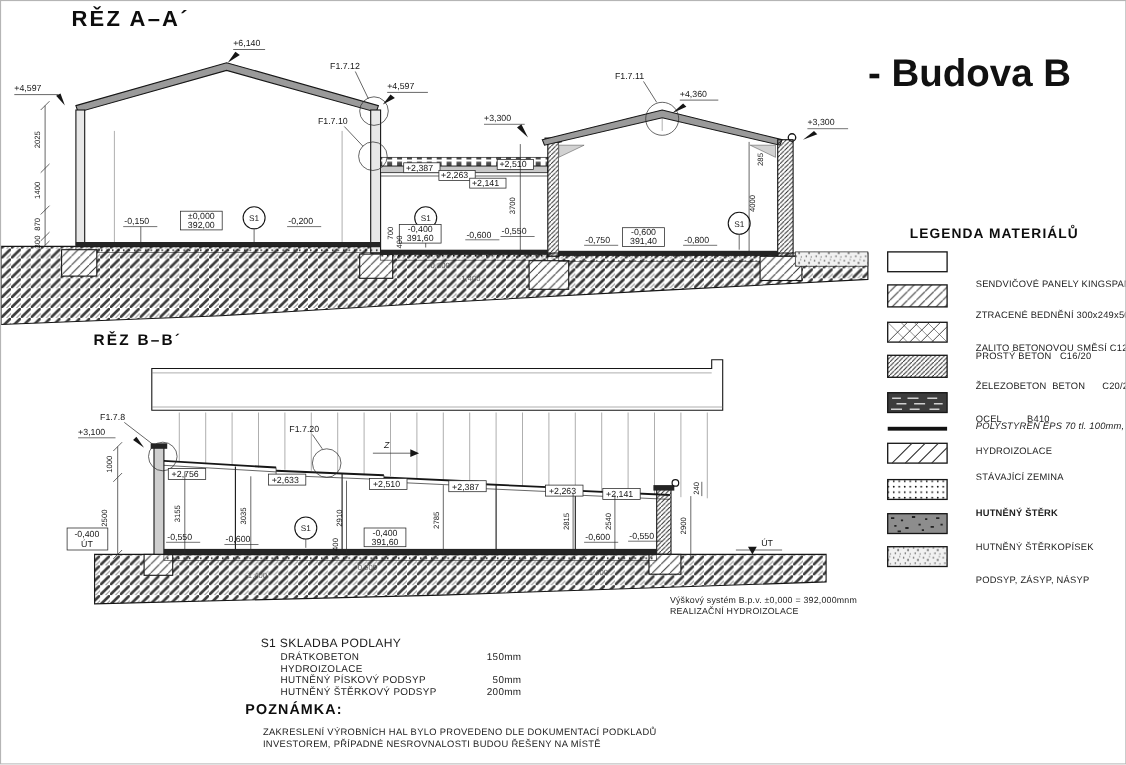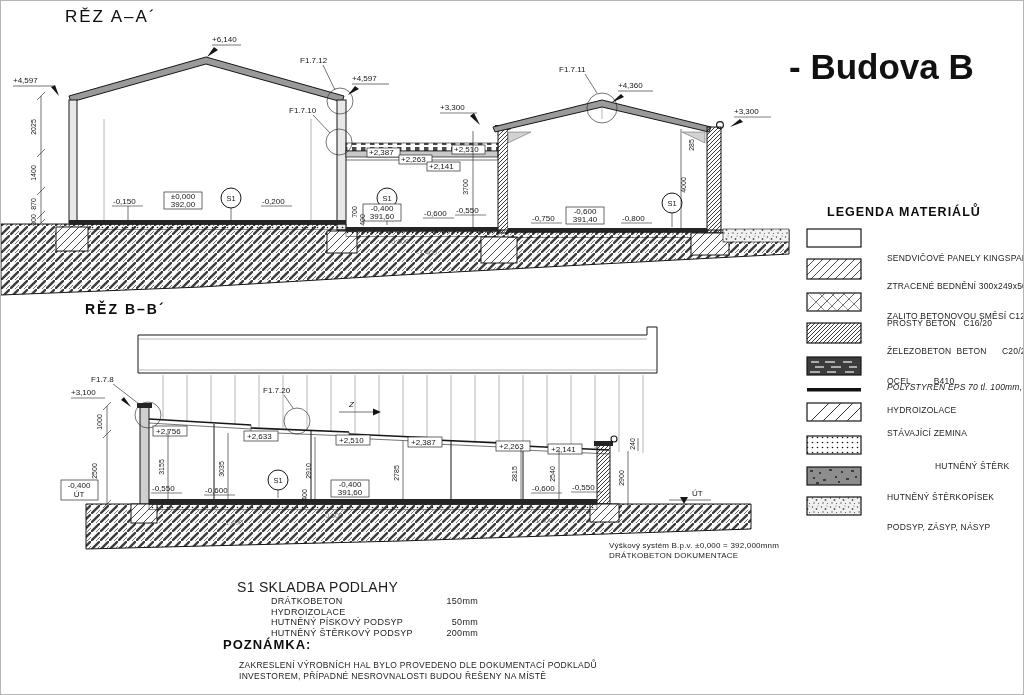--- a/index.html
+++ b/index.html
@@ -2,21 +2,21 @@
 <html><head>
 <meta charset="utf-8">
 <style>
   html,body { margin:0; padding:0; background:#e8e8e8; }
   .page { position:relative; width:1024px; height:695px; background:#ffffff;
           font-family:"Liberation Sans", sans-serif; overflow:hidden;
           border:1px solid #b5b5b5; box-sizing:border-box; }
   .abs { position:absolute; }
 
   
-  .sec-title { font-weight:normal; font-size:17px; letter-spacing:2px; color:#0d0d0d; }
+  .sec-title { font-weight:bold; font-size:20px; letter-spacing:2px; color:#0d0d0d; }
   .sec-title-b { font-weight:bold; font-size:14px; letter-spacing:2px; color:#0d0d0d; }
   .logo { font-weight:bold; font-size:42px; letter-spacing:-2px; color:#000; line-height:40px; }
   .logo sup { font-size:11px; letter-spacing:0; }
   .building { font-weight:bold; font-size:35px; color:#111; }
 
   
   #drawing { position:absolute; left:0; top:0; }
   #drawing text { font-family:"Liberation Sans", sans-serif; font-size:8px; fill:#161616; }
   #drawing text.rot { font-size:7px; }
   #drawing text.s1t { font-size:7.5px; text-anchor:middle; }
@@ -28,22 +28,22 @@
   .box  { fill:#ffffff; stroke:#2a2a2a; stroke-width:.7; }
   .und  { stroke:#2a2a2a; stroke-width:.6; }
   .arr  { fill:#161616; stroke:none; }
 
   
   .lm-title { font-weight:bold; font-size:12.5px; letter-spacing:1px; color:#0d0d0d;padding-left:36px; }
   .lm-labels { margin-left:14px; font-size:8.5px; letter-spacing:.2px; color:#1c1c1c; line-height:10px; padding-top:3px; white-space:pre; }
 
   
   .ls-title { font-weight:bold; font-size:13px; letter-spacing:1px; color:#0d0d0d; }
-  .ls-s1 { font-size:14px; margin:6px 0 1px 14px; letter-spacing:.3px; color:#1c1c1c; }
-  .ls-row { display:flex; font-size:9px; letter-spacing:.3px; color:#1c1c1c; margin-left:48px; line-height:10.5px; }
+  .ls-s1 { font-size:11px; margin:6px 0 1px 14px; letter-spacing:.3px; color:#1c1c1c; }
+  .ls-row { display:flex; font-size:9px; letter-spacing:.3px; color:#1c1c1c; margin-left:32px; line-height:10.5px;gap:12px; }
   .ls-name { width:155px; }
   .ls-val { width:52px; text-align:right; }
   .note-title { font-weight:bold; font-size:13px; letter-spacing:1px; color:#0d0d0d; }
   .note-body { font-size:8.5px; letter-spacing:.3px; color:#1c1c1c; line-height:11px; margin:8px 0 0 16px; }
   .datum { font-size:8px; color:#1c1c1c; line-height:10px; letter-spacing:.2px; }
 </style>
 </head>
 <body>
 
 <div class="page">
@@ -412,21 +412,21 @@
     <div>PROSTÝ BETON   C16/20</div></div>
   <div class="lm-labels abs" style="left:872px; top:322px;">
     <div>ŽELEZOBETON  BETON      C20/25</div>
     <div>OCEL         B410</div></div>
   <div class="lm-labels abs" style="left:872px; top:358px;font-style:italic;">
     <div>POLYSTYREN EPS 70 tl. 100mm,</div></div>
   <div class="lm-labels abs" style="left:872px; top:381px;">
     <div>HYDROIZOLACE</div></div>
   <div class="lm-labels abs" style="left:872px; top:404px;">
     <div>STÁVAJÍCÍ ZEMINA</div></div>
-  <div class="lm-labels abs" style="left:920px; top:437px;">
+  <div class="lm-labels abs" style="left:872px; top:437px;font-weight:bold;">
     <div>HUTNĚNÝ ŠTĚRK</div></div>
   <div class="lm-labels abs" style="left:872px; top:468px;">
     <div>HUTNĚNÝ ŠTĚRKOPÍSEK</div></div>
   <div class="lm-labels abs" style="left:872px; top:498px;">
     <div>PODSYP, ZÁSYP, NÁSYP</div></div>
 
   <div class="abs" style="left:222px; top:572px; width:330px;">
     <div class="ls-s1">S1  SKLADBA PODLAHY</div>
     <div class="ls-row">
       <span class="ls-name">DRÁTKOBETON</span>
@@ -449,16 +449,16 @@
   <div class="abs" style="left:222px; top:636px; width:440px;">
     <div class="note-title">POZNÁMKA:</div>
     <div class="note-body">
       <div>ZAKRESLENÍ VÝROBNÍCH HAL BYLO PROVEDENO DLE DOKUMENTACÍ PODKLADŮ</div>
       <div>INVESTOREM, PŘÍPADNÉ NESROVNALOSTI BUDOU ŘEŠENY NA MÍSTĚ</div>
     </div>
   </div>
 
   <div class="abs datum" style="left:608px; top:540px;">
     <div>Výškový systém B.p.v. ±0,000 = 392,000mnm</div>
-    <div>DRÁTKOBETON DOKUMENTACE</div>
+    <div>REALIZAČNÍ HYDROIZOLACE</div>
   </div>
 
 </div>
 
 </body></html>

